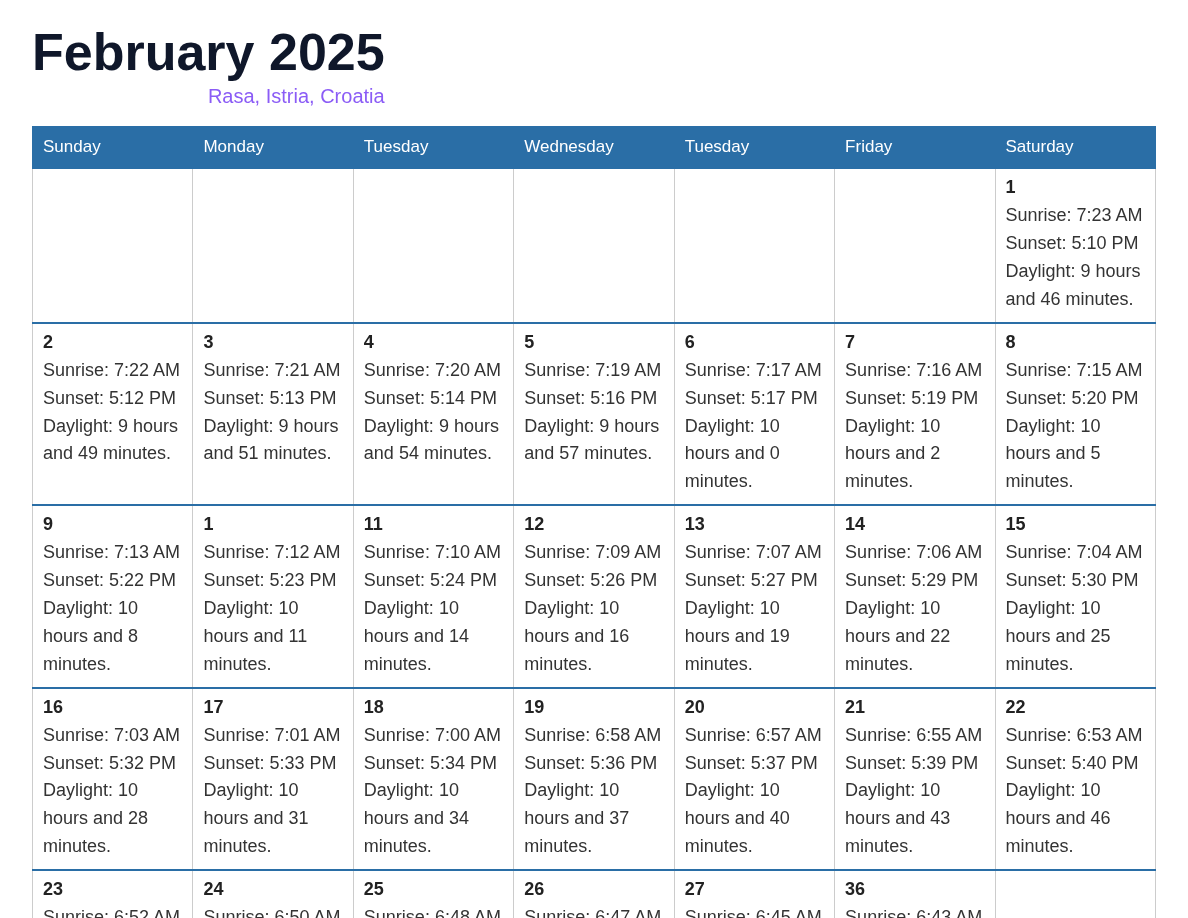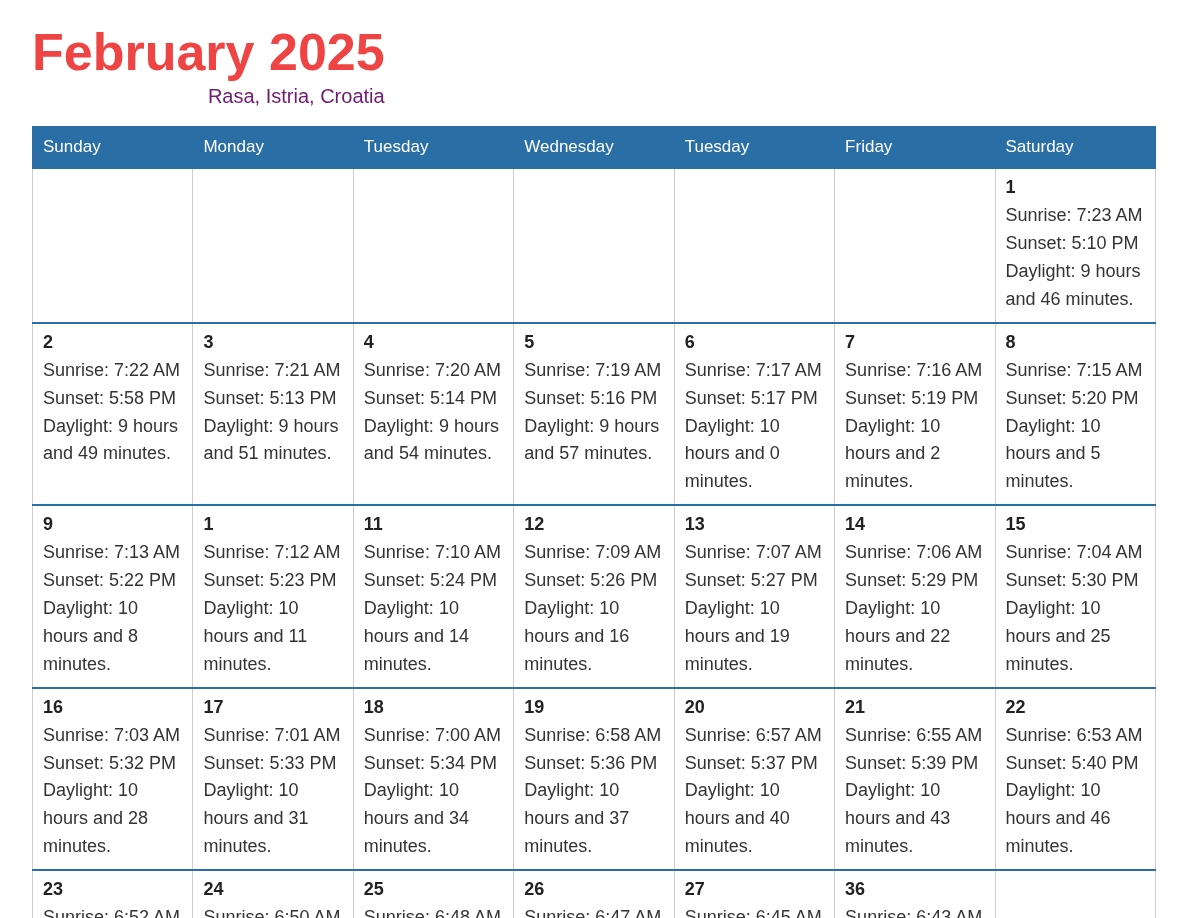--- a/index.html
+++ b/index.html
@@ -46,26 +46,26 @@
       color: #1a7abf;
       letter-spacing: -0.5px;
       margin-top: -4px;
     }
     .title-block {
       text-align: right;
     }
     .month-title {
       font-size: 52px;
       font-weight: bold;
-      color: #ef4444;
+      color: #0f172a;
       line-height: 1.1;
     }
     .subtitle {
       font-size: 20px;
-      color: #701a75;
+      color: #8b5cf6;
       margin-top: 4px;
     }
     .calendar {
       width: 100%;
       border-collapse: collapse;
       border: 1px solid #ccc;
     }
     .calendar th {
       background-color: #2a6ea6;
       color: #fff;
@@ -138,21 +138,21 @@
           <div class="day-number">1</div>
           <div class="day-info">Sunrise: 7:23 AM
 Sunset: 5:10 PM
 Daylight: 9 hours and 46 minutes.</div>
         </td>
       </tr>
       <tr class="week-row">
         <td>
           <div class="day-number">2</div>
           <div class="day-info">Sunrise: 7:22 AM
-Sunset: 5:58 PM
+Sunset: 5:12 PM
 Daylight: 9 hours and 49 minutes.</div>
         </td>
         <td>
           <div class="day-number">3</div>
           <div class="day-info">Sunrise: 7:21 AM
 Sunset: 5:13 PM
 Daylight: 9 hours and 51 minutes.</div>
         </td>
         <td>
           <div class="day-number">4</div>

